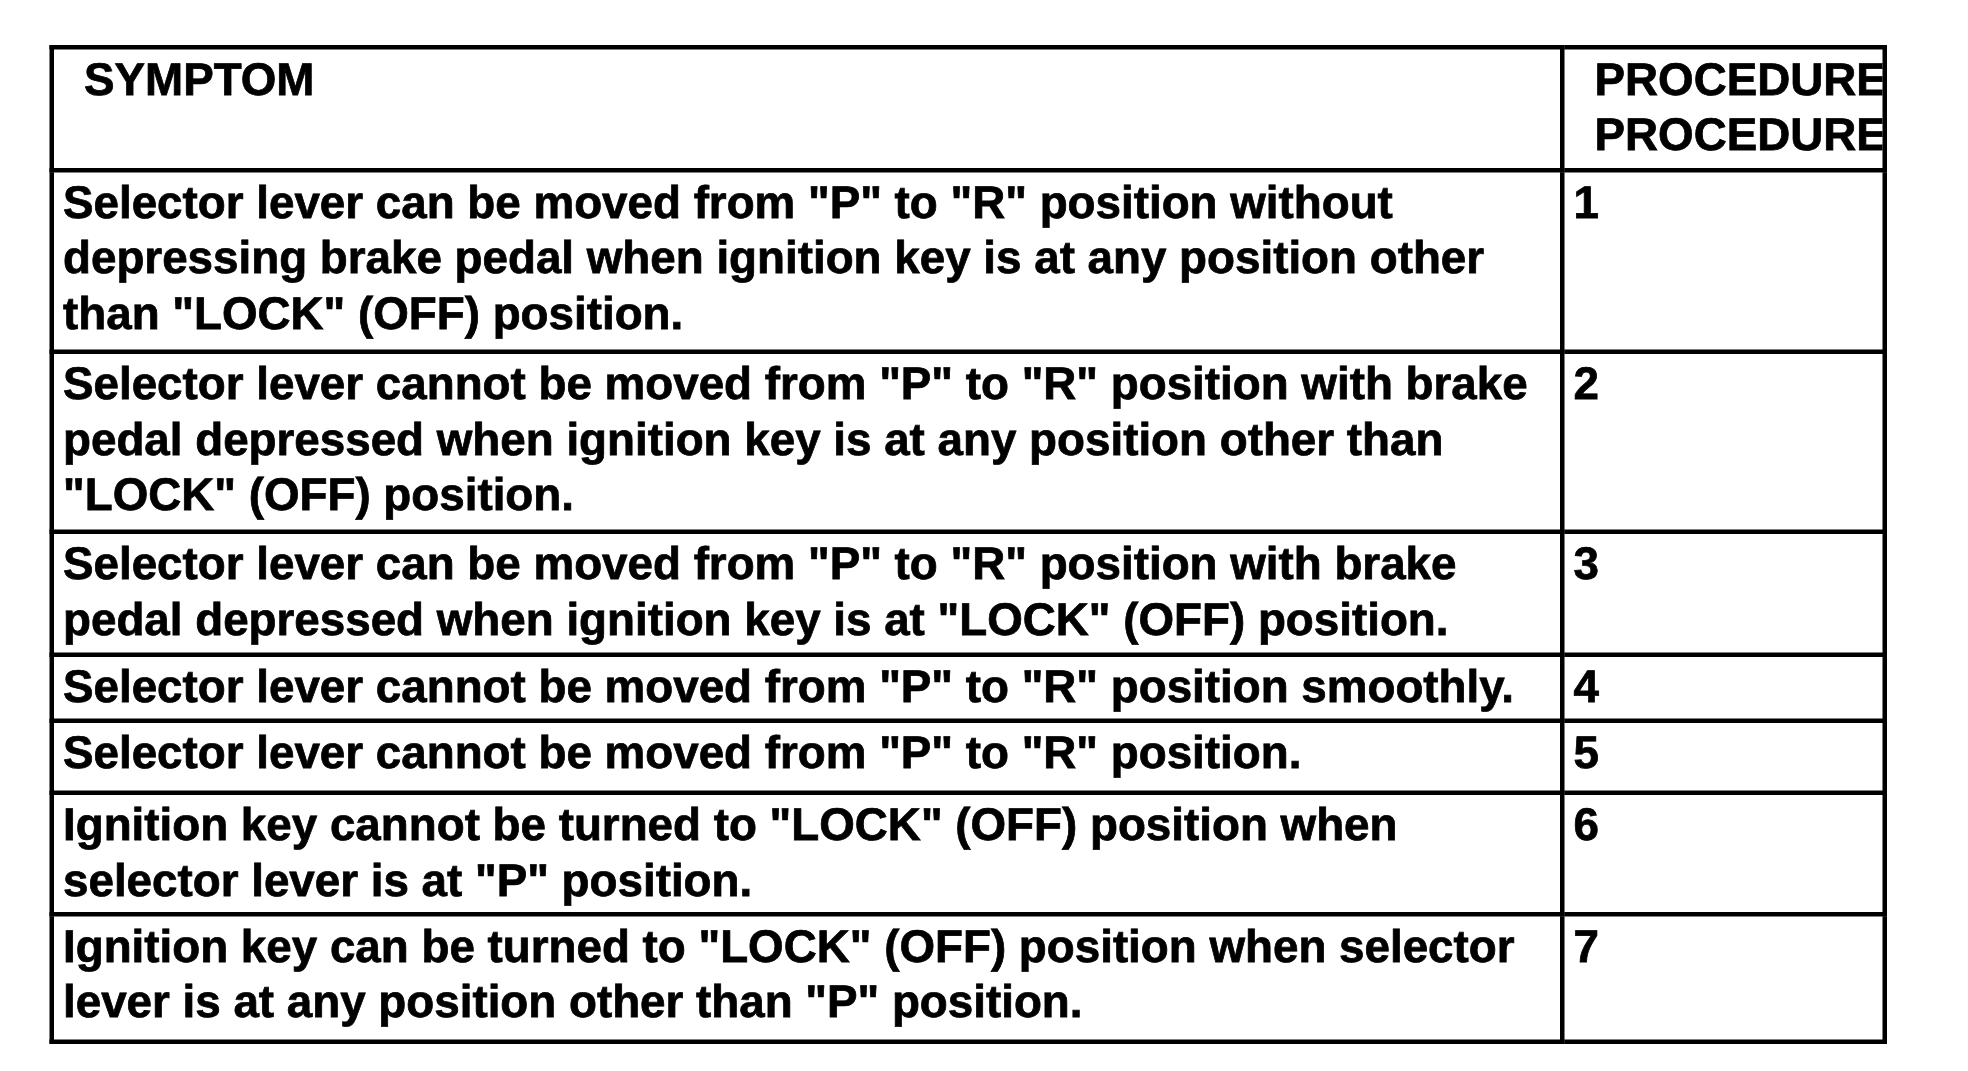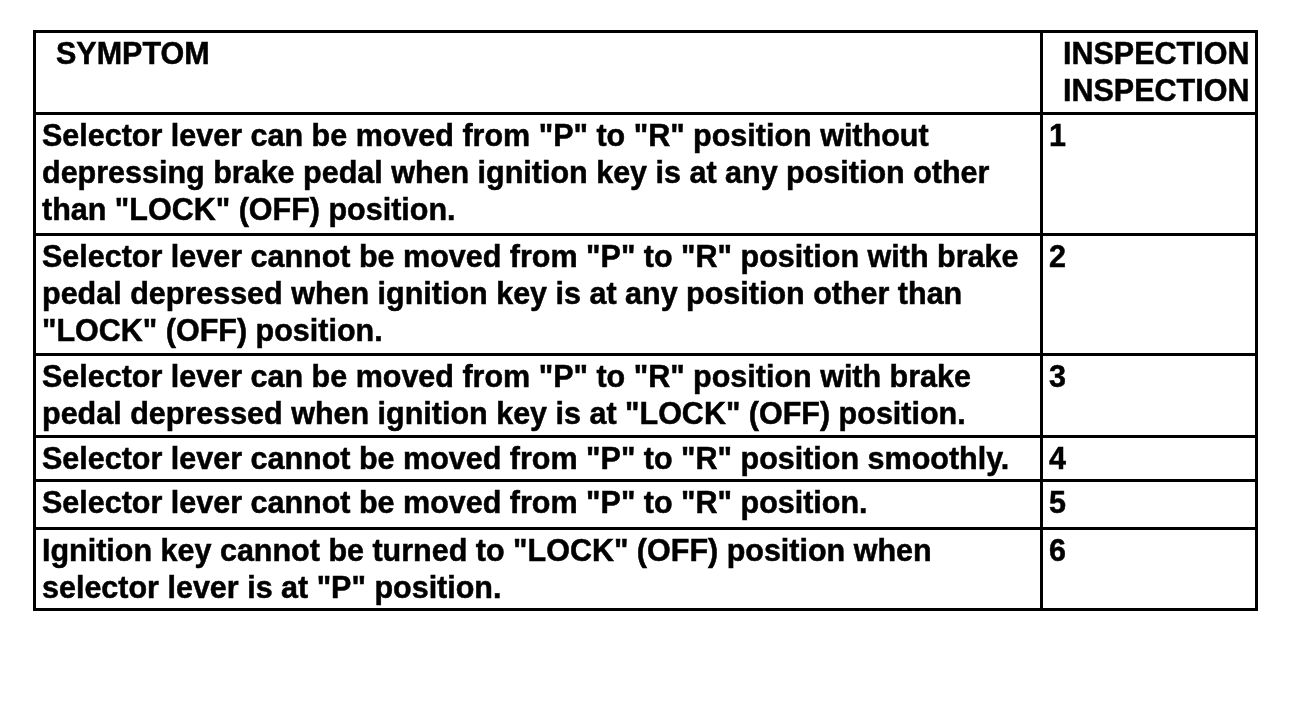--- a/index.html
+++ b/index.html
@@ -58,21 +58,21 @@
 
 <div class="page">
   <table class="symptom-table">
     <colgroup>
       <col class="col-symptom">
       <col class="col-procedure">
     </colgroup>
     <thead>
       <tr class="r-header">
         <th>SYMPTOM</th>
-        <th>INSPECTION INSPECTION</th>
+        <th>PROCEDURE PROCEDURE</th>
       </tr>
     </thead>
     <tbody>
       <tr class="r1">
         <td>Selector lever can be moved from "P" to "R" position without depressing brake pedal when ignition key is at any position other than "LOCK" (OFF) position.</td>
         <td>1</td>
       </tr>
       <tr class="r2">
         <td>Selector lever cannot be moved from "P" to "R" position with brake pedal depressed when ignition key is at any position other than "LOCK" (OFF) position.</td>
         <td>2</td>
@@ -86,15 +86,19 @@
         <td>4</td>
       </tr>
       <tr class="r5">
         <td>Selector lever cannot be moved from "P" to "R" position.</td>
         <td>5</td>
       </tr>
       <tr class="r6">
         <td>Ignition key cannot be turned to "LOCK" (OFF) position when selector lever is at "P" position.</td>
         <td>6</td>
       </tr>
+      <tr class="r7">
+        <td>Ignition key can be turned to "LOCK" (OFF) position when selector lever is at any position other than "P" position.</td>
+        <td>7</td>
+      </tr>
     </tbody>
   </table>
 </div>
 
 </body></html>

